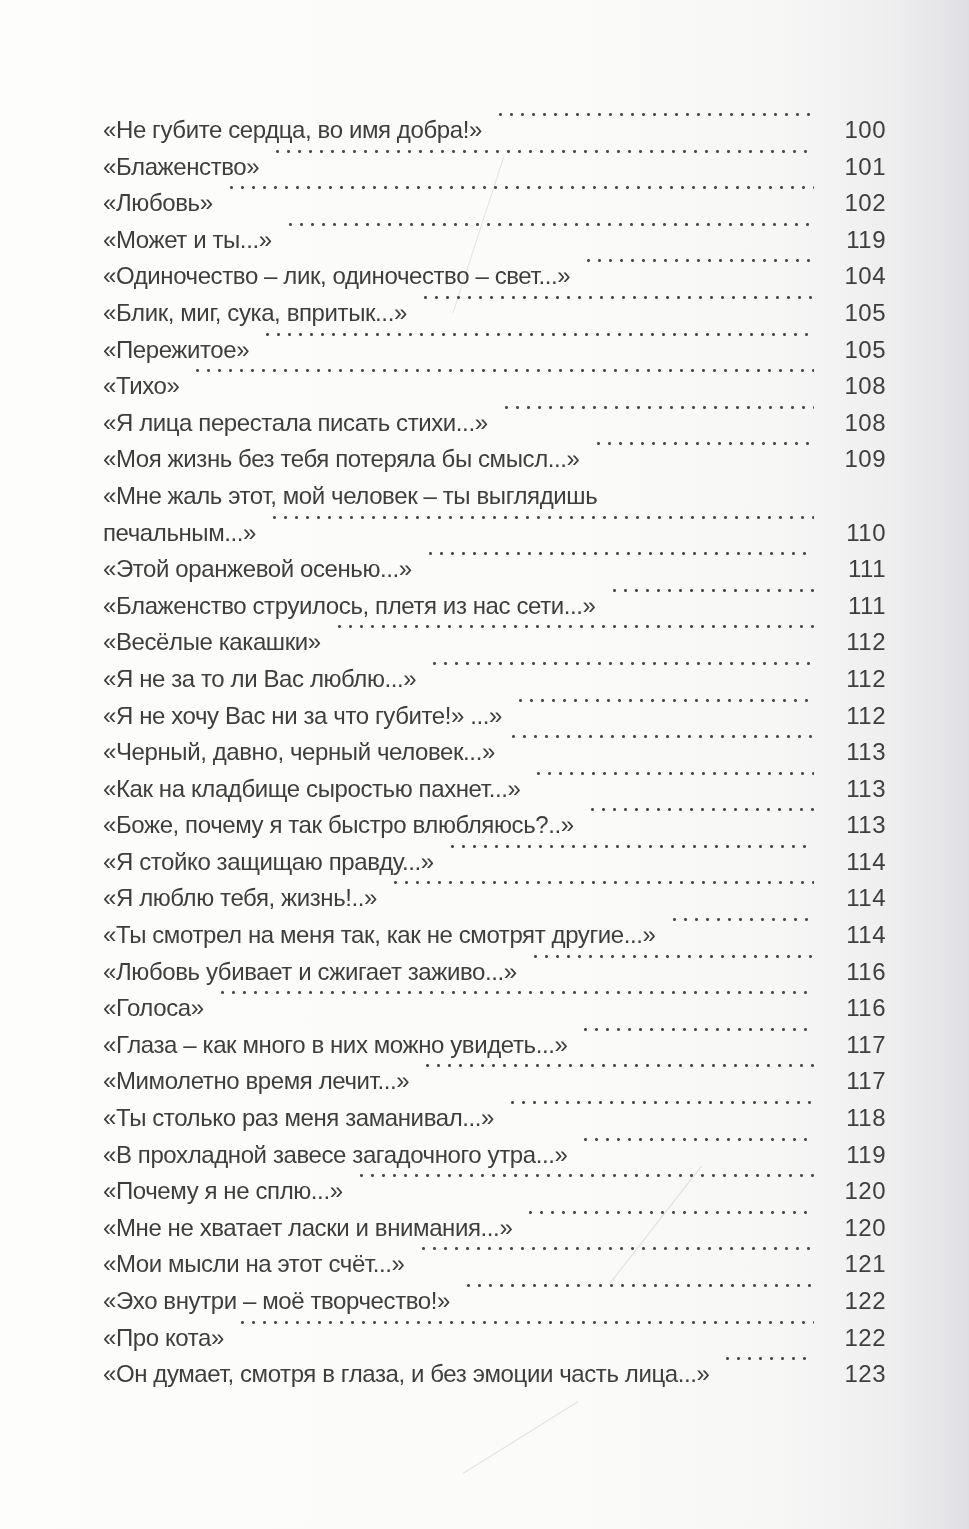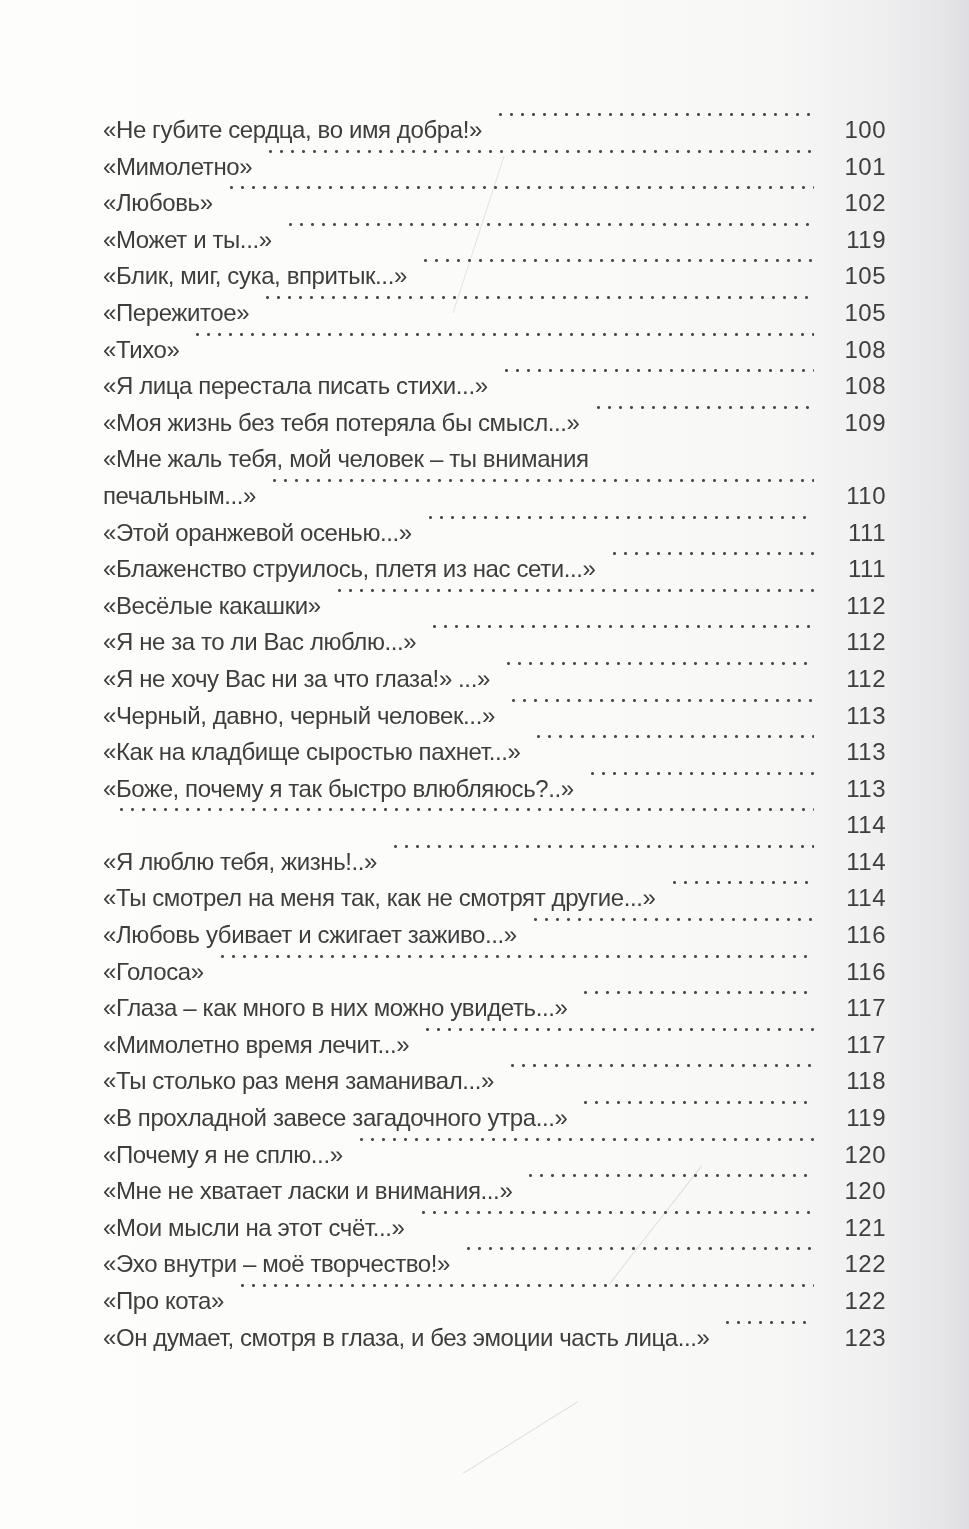--- a/index.html
+++ b/index.html
@@ -93,37 +93,42 @@
   <div class="scratch scratch-3"></div>
 
   <div class="toc" id="toc">
   <div class="toc-row">
     <span class="title">«Не губите сердца, во имя добра!»</span>
     <span class="leader"></span>
     <span class="page-num">100</span>
   </div>
 
   <div class="toc-row">
-    <span class="title">«Мимолетно»</span>
+    <span class="title">«Блаженство»</span>
     <span class="leader"></span>
     <span class="page-num">101</span>
   </div>
 
   <div class="toc-row">
     <span class="title">«Любовь»</span>
     <span class="leader"></span>
     <span class="page-num">102</span>
   </div>
 
   <div class="toc-row">
     <span class="title">«Может и ты...»</span>
     <span class="leader"></span>
     <span class="page-num">119</span>
   </div>
 
+  <div class="toc-row">
+    <span class="title">«Одиночество – лик, одиночество – свет...»</span>
+    <span class="leader"></span>
+    <span class="page-num">104</span>
+  </div>
 
   <div class="toc-row">
     <span class="title">«Блик, миг, сука, впритык...»</span>
     <span class="leader"></span>
     <span class="page-num">105</span>
   </div>
 
   <div class="toc-row">
     <span class="title">«Пережитое»</span>
     <span class="leader"></span>
@@ -142,21 +147,21 @@
     <span class="page-num">108</span>
   </div>
 
   <div class="toc-row">
     <span class="title">«Моя жизнь без тебя потеряла бы смысл...»</span>
     <span class="leader"></span>
     <span class="page-num">109</span>
   </div>
 
   <div class="toc-row">
-    <span class="title">«Мне жаль тебя, мой человек – ты внимания</span>
+    <span class="title">«Мне жаль этот, мой человек – ты выглядишь</span>
 
   </div>
 
   <div class="toc-row">
     <span class="title">печальным...»</span>
     <span class="leader"></span>
     <span class="page-num">110</span>
   </div>
 
   <div class="toc-row">
@@ -177,21 +182,21 @@
     <span class="page-num">112</span>
   </div>
 
   <div class="toc-row">
     <span class="title">«Я не за то ли Вас люблю...»</span>
     <span class="leader"></span>
     <span class="page-num">112</span>
   </div>
 
   <div class="toc-row">
-    <span class="title">«Я не хочу Вас ни за что глаза!» ...»</span>
+    <span class="title">«Я не хочу Вас ни за что губите!» ...»</span>
     <span class="leader"></span>
     <span class="page-num">112</span>
   </div>
 
   <div class="toc-row">
     <span class="title">«Черный, давно, черный человек...»</span>
     <span class="leader"></span>
     <span class="page-num">113</span>
   </div>
 
@@ -201,20 +206,21 @@
     <span class="page-num">113</span>
   </div>
 
   <div class="toc-row">
     <span class="title">«Боже, почему я так быстро влюбляюсь?..»</span>
     <span class="leader"></span>
     <span class="page-num">113</span>
   </div>
 
   <div class="toc-row">
+    <span class="title">«Я стойко защищаю правду...»</span>
     <span class="leader"></span>
     <span class="page-num">114</span>
   </div>
 
   <div class="toc-row">
     <span class="title">«Я люблю тебя, жизнь!..»</span>
     <span class="leader"></span>
     <span class="page-num">114</span>
   </div>
 

